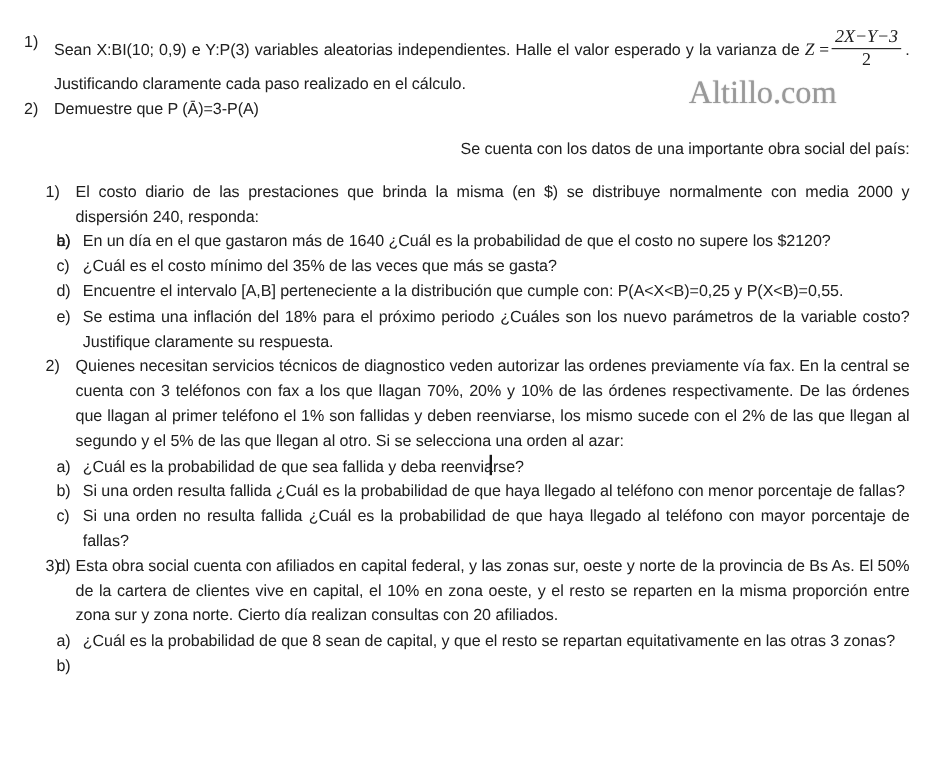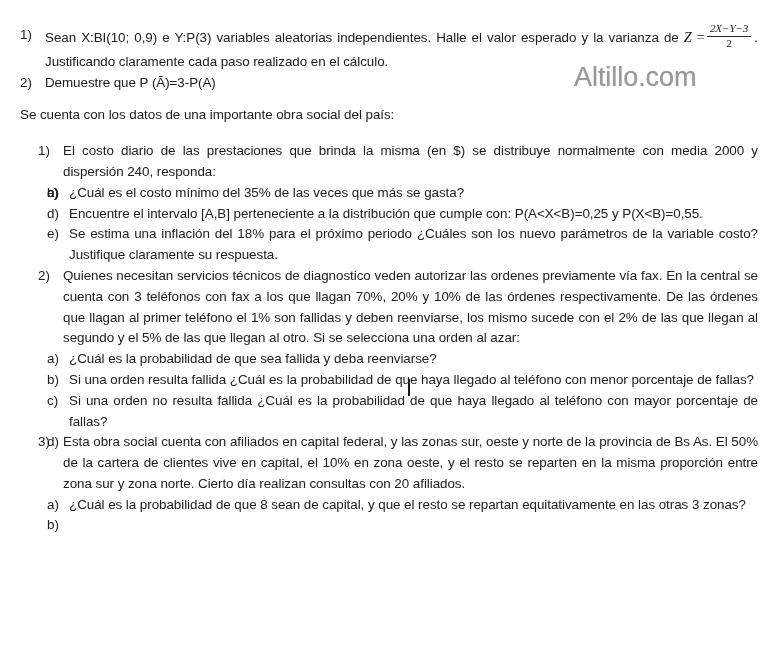--- a/index.html
+++ b/index.html
@@ -10,38 +10,38 @@
     color:#202020;
     font-family:"Liberation Sans",sans-serif;
     font-size:13.4px;
     line-height:20.8px;
     letter-spacing:-0.05px;
     overflow:hidden;
   }
   .content{position:absolute;left:20px;top:25px;width:738px;}
   .top-item{position:relative;padding-left:25px;text-align:justify;}
   .marker{position:absolute;left:0;top:0;}
-  .intro{margin-top:12px;}
+  .intro{margin-top:12px;text-align:right;}
   .problems{margin-left:18px;margin-top:15px;}
   .p-num{position:relative;padding-left:25px;text-align:justify;}
   .p-sub{position:relative;padding-left:22px;margin-left:9px;text-align:justify;}
   
   .formula{font-family:"Liberation Serif",serif;font-size:14.5px;white-space:nowrap;}
   .formula .mvar{font-style:italic;}
   .frac{
     display:inline-block;vertical-align:middle;text-align:center;
-    font-size:11px;line-height:1.08;font-style:italic;
+    font-size:15px;line-height:1.08;font-style:italic;
     margin:0 3px 0 2px;position:relative;top:-2px;
   }
   .frac .num{display:block;border-bottom:1.2px solid #2a2a2a;padding:0 3px 1px;}
   .frac .den{display:block;padding-top:1px;font-style:normal;}
   
   .watermark{
     position:absolute;left:574px;top:64px;
-    font-family:Liberation Sans, sans-serif;
+    font-family:Liberation Serif, serif;
     font-size:27px;line-height:1;
     color:#999999;
     text-shadow:0 0 1px #b5b5b5;
     white-space:nowrap;
   }
   
   .caret{position:absolute;left:408px;top:379px;width:1.5px;height:17px;background:#1a1a1a;}
 </style>
 </head>
 <body>
@@ -71,20 +71,21 @@
 
       <div class="p-num">
         <span class="marker">1)</span>
         <span>El costo diario de las prestaciones que brinda la misma (en $) se distribuye normalmente con media 2000 y dispersión 240, responda:</span>
       </div>
       <div class="p-sub">
         <span class="marker">a)</span>
       </div>
       <div class="p-sub">
         <span class="marker">b)</span>
+        <span>En un día en el que gastaron más de 1640 ¿Cuál es la probabilidad de que el costo no supere los $2120?</span>
       </div>
       <div class="p-sub">
         <span class="marker">c)</span>
         <span>¿Cuál es el costo mínimo del 35% de las veces que más se gasta?</span>
       </div>
       <div class="p-sub">
         <span class="marker">d)</span>
         <span>Encuentre el intervalo [A,B] perteneciente a la distribución que cumple con: P(A&lt;X&lt;B)=0,25 y P(X&lt;B)=0,55.</span>
       </div>
       <div class="p-sub">

